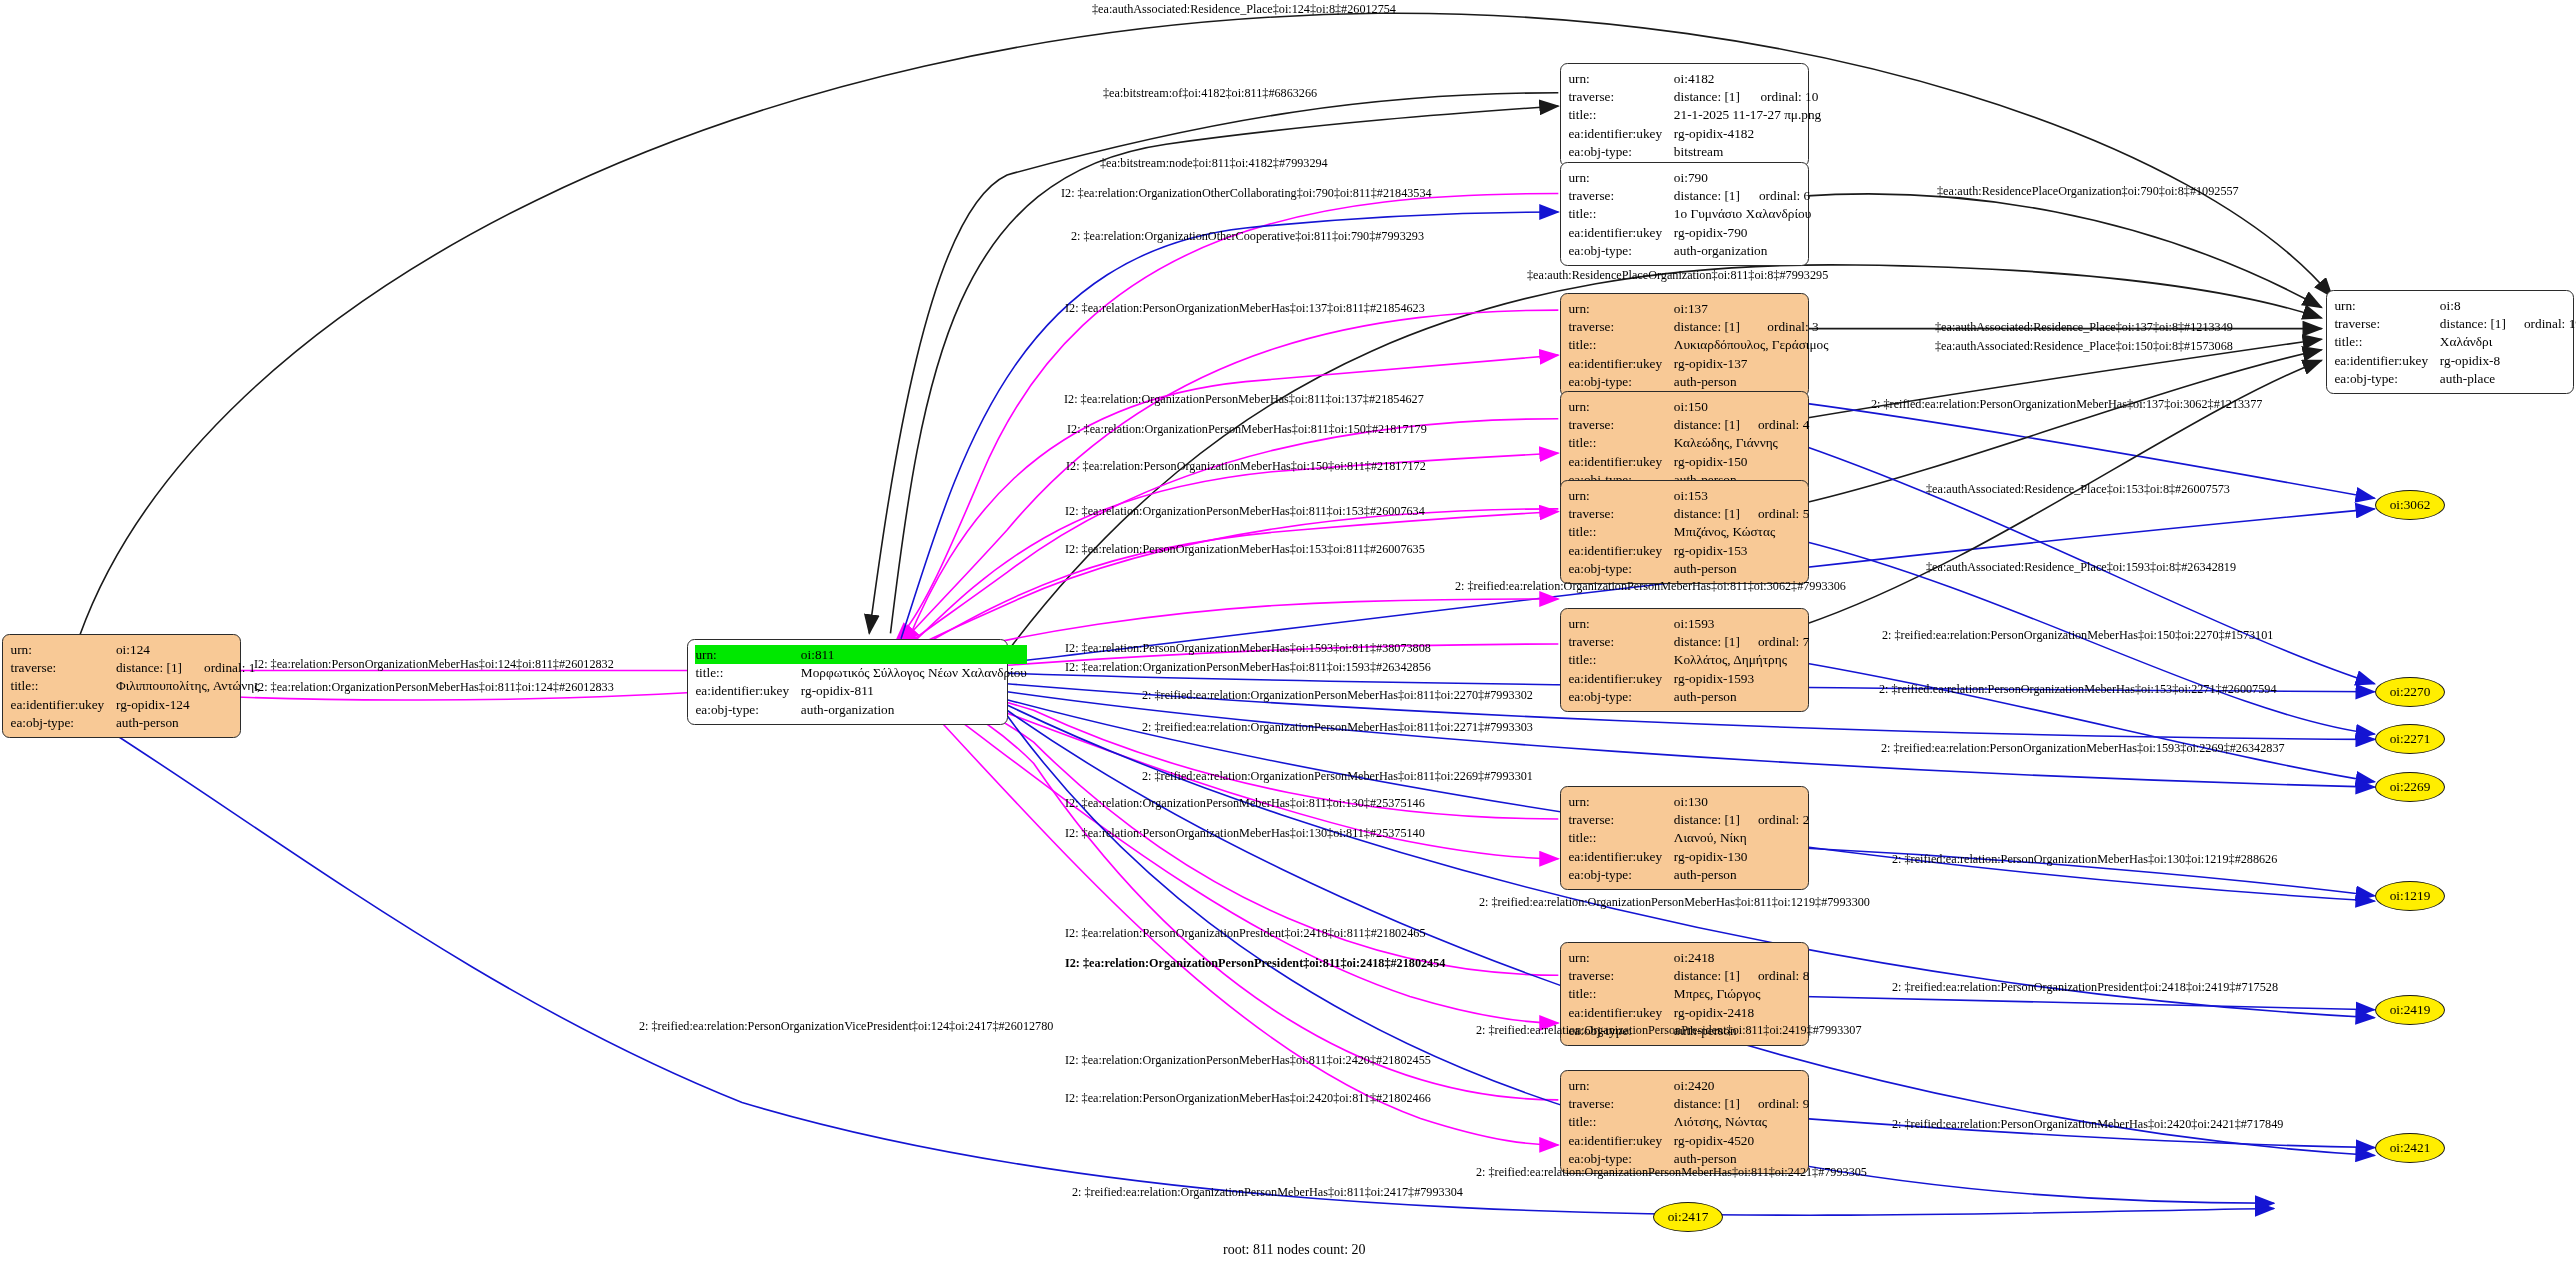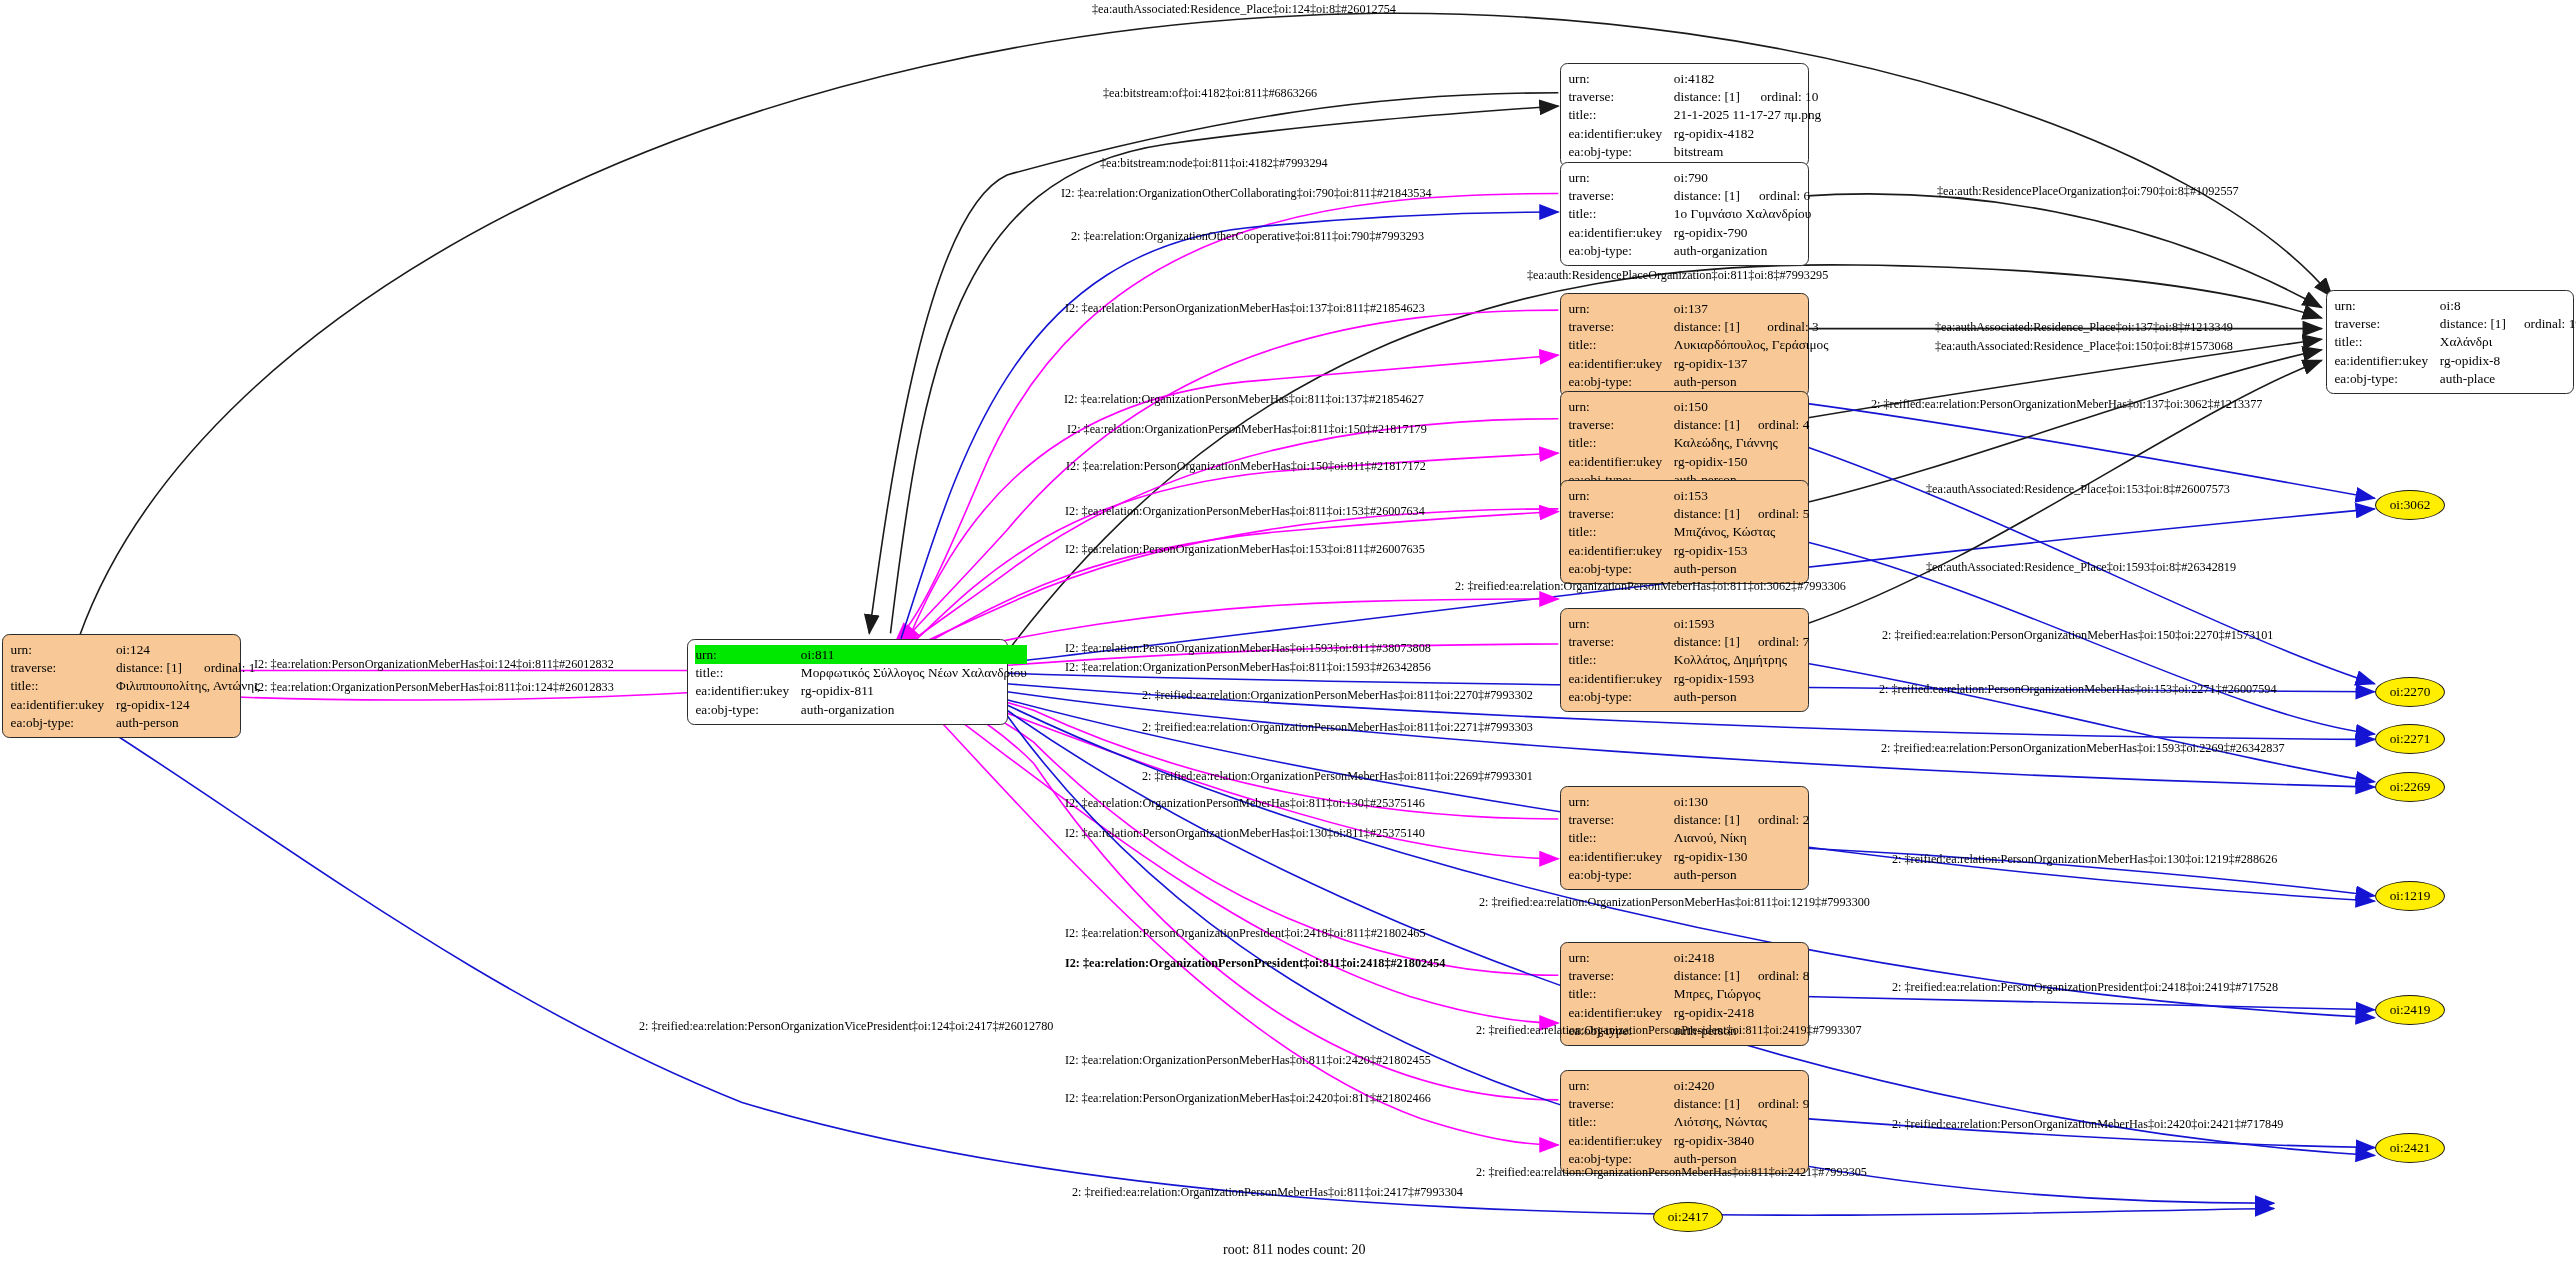--- a/index.html
+++ b/index.html
@@ -496,21 +496,21 @@
             <td class="k">traverse:</td>
             <td>distance: [1]</td>
             <td class="ord">ordinal: 9</td>
           </tr>
       <tr>
             <td class="k">title::</td>
             <td colspan="2">Λιότσης, Νώντας</td>
           </tr>
       <tr>
             <td class="k">ea:identifier:ukey</td>
-            <td colspan="2">rg-opidix-3840</td>
+            <td colspan="2">rg-opidix-4520</td>
           </tr>
       <tr>
             <td class="k">ea:obj-type:</td>
             <td colspan="2">auth-person</td>
           </tr>
     </tbody>
       </table>
   </div>
 
   <div class="ellipse" style="left:2375px; top:490px; width:70px; height:30px;">

